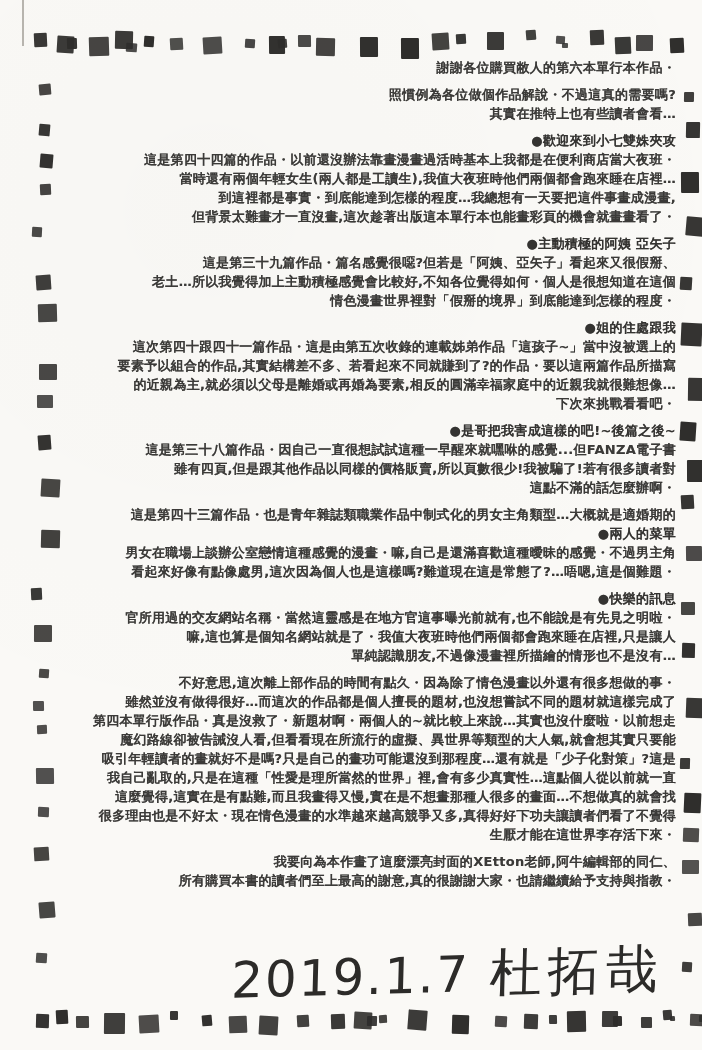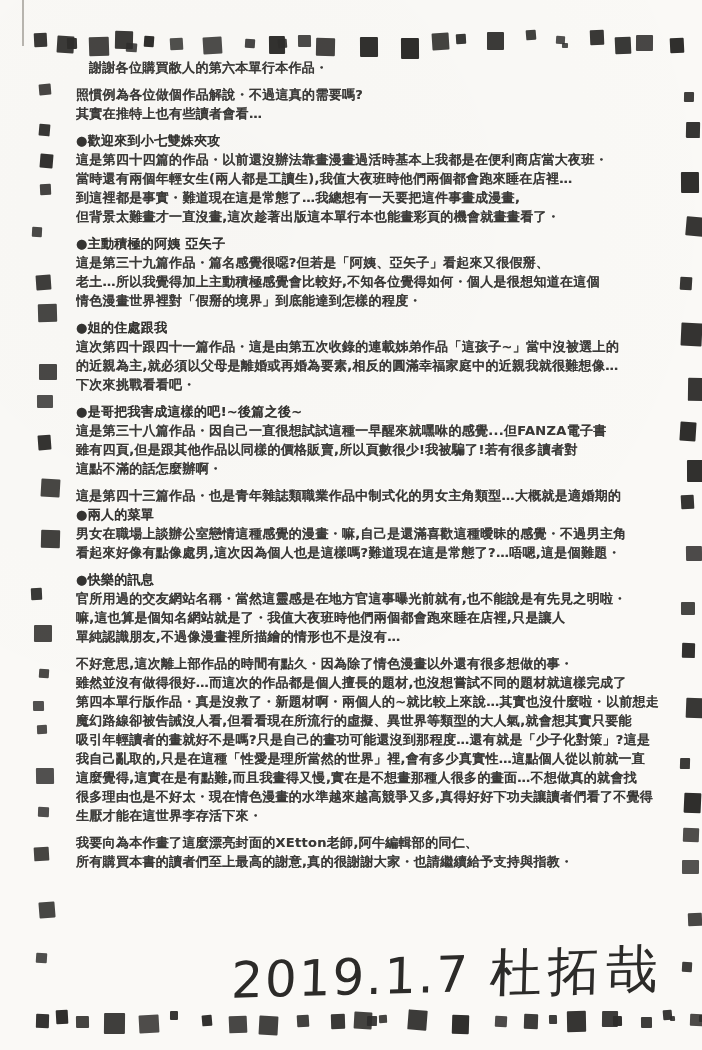--- a/index.html
+++ b/index.html
@@ -25,21 +25,21 @@
   #scan-line{
     position:absolute;left:22px;top:0;width:2px;height:46px;
     background:#b7b4ae;
   }
   
   #content{
     position:absolute;
     left:76px;top:58px;width:600px;
     color:#3b3a38;
   }
-  .block{margin-bottom:8px;}
+  .block{margin-bottom:8px;text-align:right;}
   .line{
     font-weight:bold;
     font-size:13px;
     line-height:19px;
     letter-spacing:0.3px;
     white-space:nowrap;
     overflow:hidden;
     color:#3b3a38;
     text-shadow:0 0 0.4px rgba(59,58,56,0.55);
   }
@@ -173,32 +173,33 @@
         <div class="line">謝謝各位購買敝人的第六本單行本作品・</div>
       </div>
       <div class="block">
         <div class="line">照慣例為各位做個作品解說・不過這真的需要嗎?</div>
         <div class="line">其實在推特上也有些讀者會看…</div>
       </div>
       <div class="block">
         <div class="line heading">●歡迎來到小七雙姝夾攻</div>
         <div class="line">這是第四十四篇的作品・以前還沒辦法靠畫漫畫過活時基本上我都是在便利商店當大夜班・</div>
         <div class="line">當時還有兩個年輕女生(兩人都是工讀生),我值大夜班時他們兩個都會跑來睡在店裡…</div>
-        <div class="line">到這裡都是事實・難道現在這是常態了…我總想有一天要把這件事畫成漫畫,</div>
+        <div class="line">到這裡都是事實・到底能達到怎樣的程度…我總想有一天要把這件事畫成漫畫,</div>
         <div class="line">但背景太難畫才一直沒畫,這次趁著出版這本單行本也能畫彩頁的機會就畫畫看了・</div>
       </div>
       <div class="block">
         <div class="line heading">●主動積極的阿姨 亞矢子</div>
         <div class="line">這是第三十九篇作品・篇名感覺很噁?但若是「阿姨、亞矢子」看起來又很假掰、</div>
         <div class="line">老土…所以我覺得加上主動積極感覺會比較好,不知各位覺得如何・個人是很想知道在這個</div>
         <div class="line">情色漫畫世界裡對「假掰的境界」到底能達到怎樣的程度・</div>
       </div>
       <div class="block">
         <div class="line heading">●姐的住處跟我</div>
         <div class="line">這次第四十跟四十一篇作品・這是由第五次收錄的連載姊弟作品「這孩子~」當中沒被選上的</div>
+        <div class="line">要素予以組合的作品,其實結構差不多、若看起來不同就賺到了?的作品・要以這兩篇作品所描寫</div>
         <div class="line">的近親為主,就必須以父母是離婚或再婚為要素,相反的圓滿幸福家庭中的近親我就很難想像…</div>
         <div class="line">下次來挑戰看看吧・</div>
       </div>
       <div class="block">
         <div class="line heading">●是哥把我害成這樣的吧!~後篇之後~</div>
         <div class="line">這是第三十八篇作品・因自己一直很想試試這種一早醒來就嘿咻的感覺...但FANZA電子書</div>
         <div class="line">雖有四頁,但是跟其他作品以同樣的價格販賣,所以頁數很少!我被騙了!若有很多讀者對</div>
         <div class="line">這點不滿的話怎麼辦啊・</div>
       </div>
       <div class="block">

